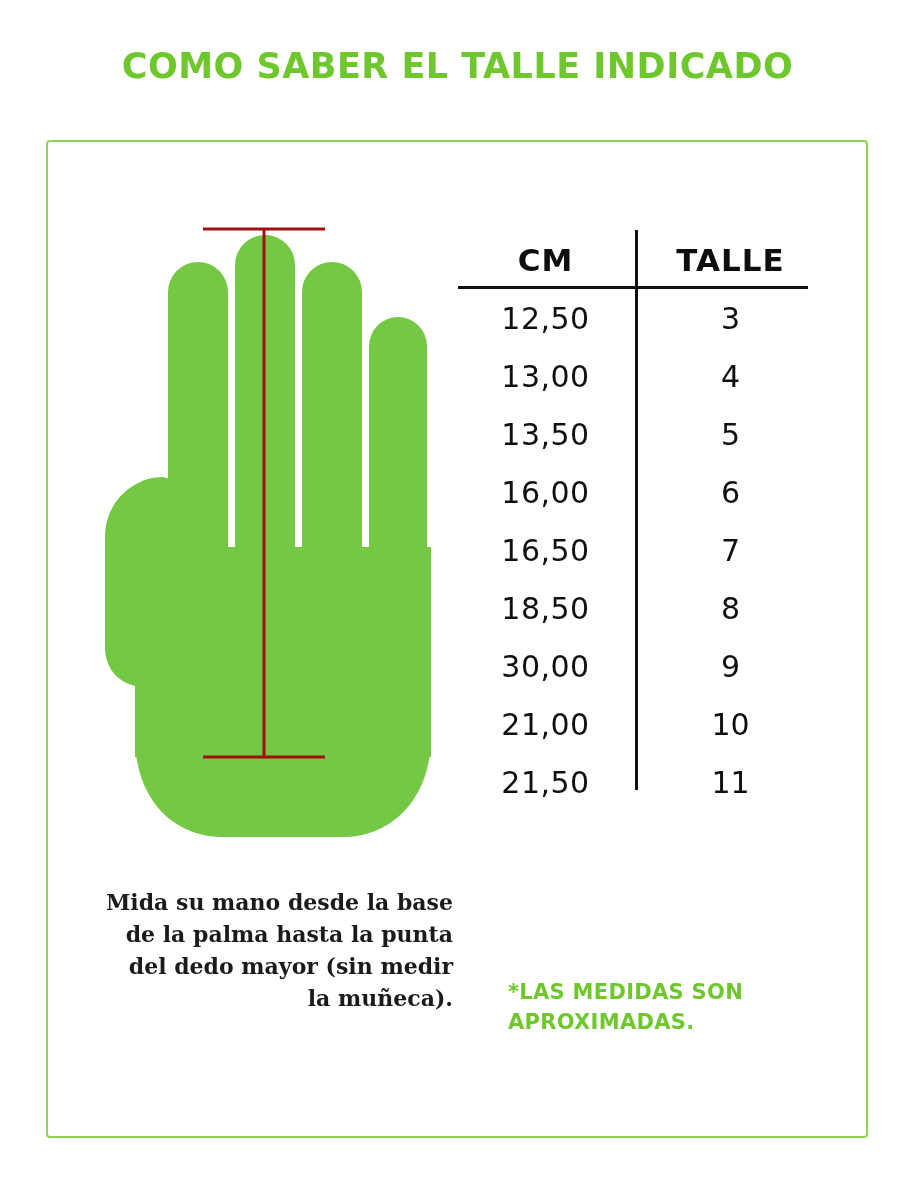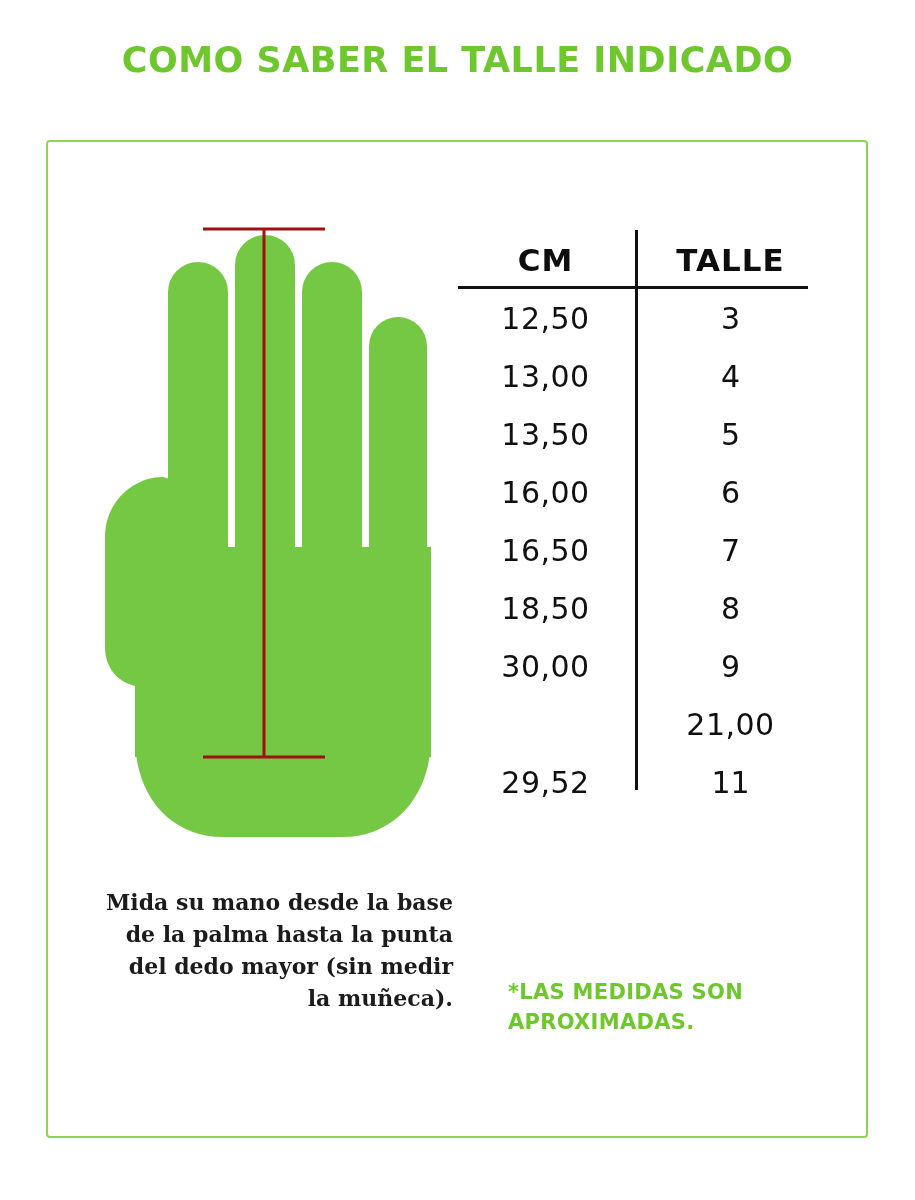--- a/index.html
+++ b/index.html
@@ -14,21 +14,21 @@
     overflow: hidden;
   }
   .page {
     position: relative;
     width: 915px;
     height: 1200px;
     background: #ffffff;
   }
   .title {
     position: absolute;
-    top: 40px;
+    top: 46px;
     left: 0;
     width: 915px;
     text-align: center;
     color: #6ec72d;
     font-family: "DejaVu Sans", sans-serif;
     font-weight: bold;
     font-size: 35px;
     letter-spacing: 0.5px;
   }
   .card {
@@ -199,23 +199,24 @@
       <div class="row">
         <div class="cell cell-cm">18,50</div>
         <div class="cell cell-talle">8</div>
       </div>
       <div class="row">
         <div class="cell cell-cm">30,00</div>
         <div class="cell cell-talle">9</div>
       </div>
       <div class="row">
         <div class="cell cell-cm">21,00</div>
-      </div>
-      <div class="row">
-        <div class="cell cell-cm">29,52</div>
+        <div class="cell cell-talle">10</div>
+      </div>
+      <div class="row">
+        <div class="cell cell-cm">21,50</div>
         <div class="cell cell-talle">11</div>
       </div>
     </div>
 
     <div class="note-left">Mida su mano desde la base de la palma hasta la punta del dedo mayor (sin medir la muñeca).</div>
     <div class="note-right">*LAS MEDIDAS SON APROXIMADAS.</div>
 
   </div>
 </div>
 

